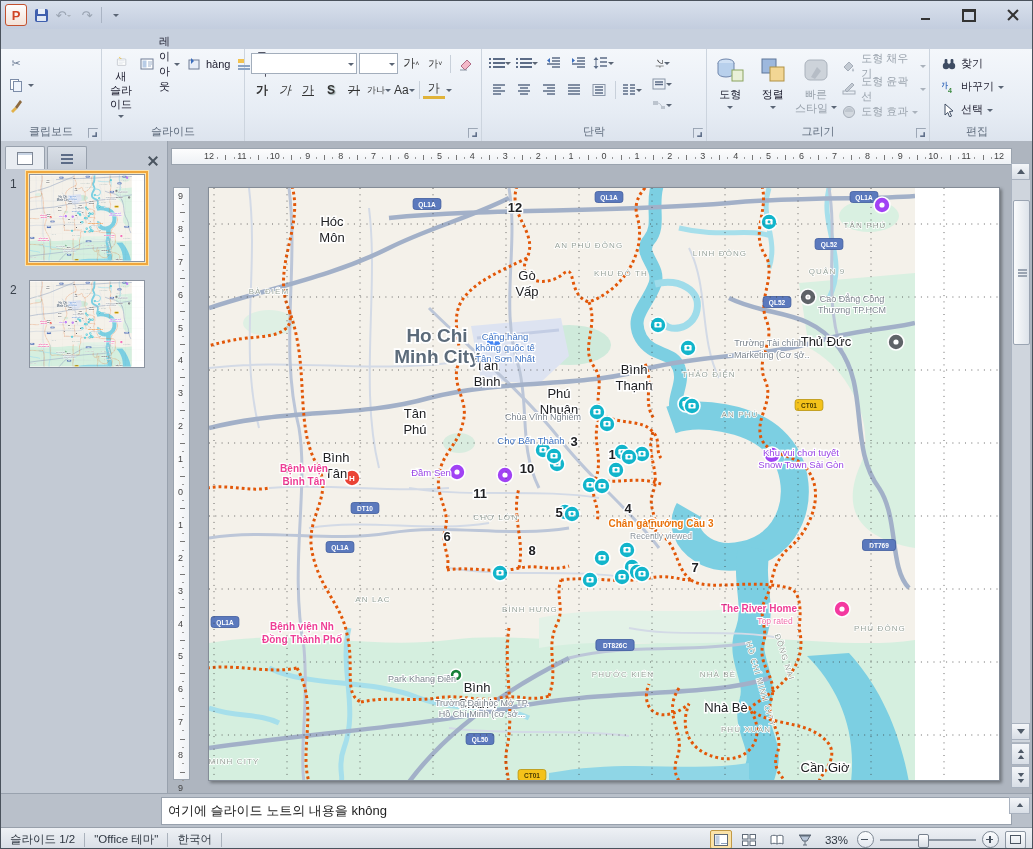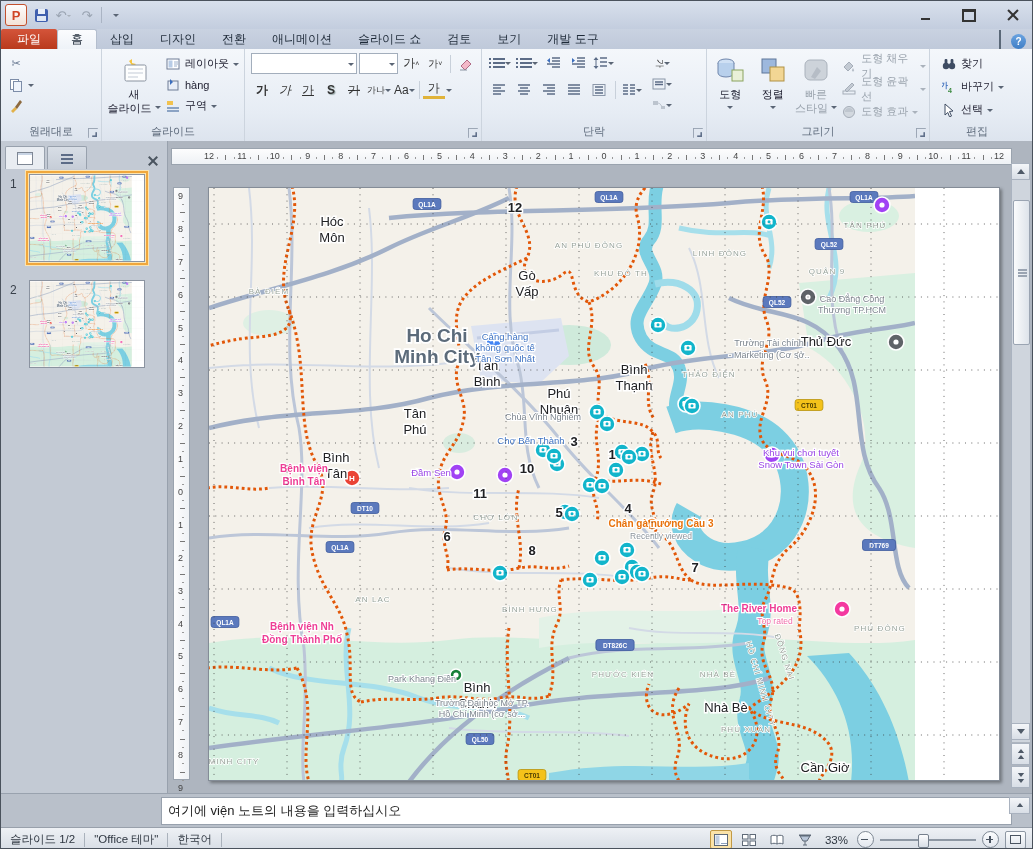--- a/index.html
+++ b/index.html
@@ -544,36 +544,20 @@
         </div>
       <div class="winbtn">
           <span class="wb-max"></span>
         </div>
       <div class="winbtn">
           <span class="wb-x"></span>
         </div>
     </div>
   </div>
 
-  <div class="tabrow">
-    <div class="filetab">파일</div>
-    <div class="tab active">홈</div>
-    <div class="tab">삽입</div>
-    <div class="tab">디자인</div>
-    <div class="tab">전환</div>
-    <div class="tab">애니메이션</div>
-    <div class="tab">슬라이드 쇼</div>
-    <div class="tab">검토</div>
-    <div class="tab">보기</div>
-    <div class="tab">개발 도구</div>
-    <div class="tabrow-right">
-      <div><span class="chev-up"></span></div>
-      <div class="helpbtn">?</div>
-    </div>
-  </div>
 
   <div class="ribbon">
 
     <div class="rgroup" style="width:100px">
       <div style="display:flex;padding:2px 2px 0 4px;">
         <div style="display:flex;flex-direction:column;margin-top:2px;">
           <div class="smallbtn">
               <span class="ico16" style="color:#6a7a93">✂</span>
             </div>
           <div class="smallbtn">
@@ -588,35 +572,35 @@
           <div class="smallbtn">
               <span class="ico16">
                 <svg width="14" height="14" viewBox="0 0 14 14">
                   <path d="M2,12 L6,8 L8,10 L4,14Z" fill="#e2b24a"></path>
                   <path d="M6,8 L11,1 L13,3 L8,10Z" fill="#8d6a3f"></path>
                 </svg>
               </span>
             </div>
         </div>
       </div>
-      <div class="rlabel">원래대로</div>
+      <div class="rlabel">클립보드</div>
       <div class="launcher"></div>
     </div>
 
     <div class="rgroup" style="width:142px">
       <div style="display:flex;padding:2px 0 0 4px;">
         <div class="bigbtn">
           <svg class="bicon" viewBox="0 0 30 30">
               <path d="M8,3 l2,3 3,-2 0,4 4,1 -3,3" fill="#f6c63f"></path>
               <rect x="6" y="10" width="21" height="16" rx="1.5" fill="#fdfefe" stroke="#8a93a0"></rect>
               <path d="M9,14h15M9,18h15M9,22h10" stroke="#c3cbd6"></path>
             </svg>
           <span><span>새</span><br><span>슬라이드</span> <span class="dd" style="margin-top:0"></span></span>
         </div>
-        <div style="display:flex;flex-direction:column;margin-top:2px;">
+        <div style="display:flex;flex-direction:row;margin-top:2px;">
           <div class="smallbtn">
               <span class="ico16">
                 <svg width="14" height="14" viewBox="0 0 14 14">
                   <rect x="1" y="2" width="12" height="10" fill="#fff" stroke="#6f7c96"></rect>
                   <rect x="2.5" y="3.5" width="4" height="7" fill="#b8cce6"></rect>
                   <path d="M8,5h4M8,7h4M8,9h3" stroke="#9fb2cc"></path>
                 </svg>
               </span>
               <span>레이아웃</span>
               <span class="dd"></span>
@@ -1115,21 +1099,21 @@
         </div>
       <div class="sb-btn" style="top:603px;height:22px">
           <span class="tri-down tri-s"></span>
           <span class="tri-down tri-s"></span>
         </div>
     </div>
   </div>
 
   <div class="notesbar">
     <div class="notesbox">
-        <span>여기에 viện 노트의 내용을 입력하십시오</span>
+        <span>여기에 슬라이드 노트의 내용을 không</span>
       </div>
     <div class="notes-scroll">
         <span class="tri-up tri-s"></span>
       </div>
   </div>
 
   <div class="statusbar">
     <div class="st-item">슬라이드 1/2</div>
     <div class="st-sep"></div>
     <div class="st-item">"Office 테마"</div>

